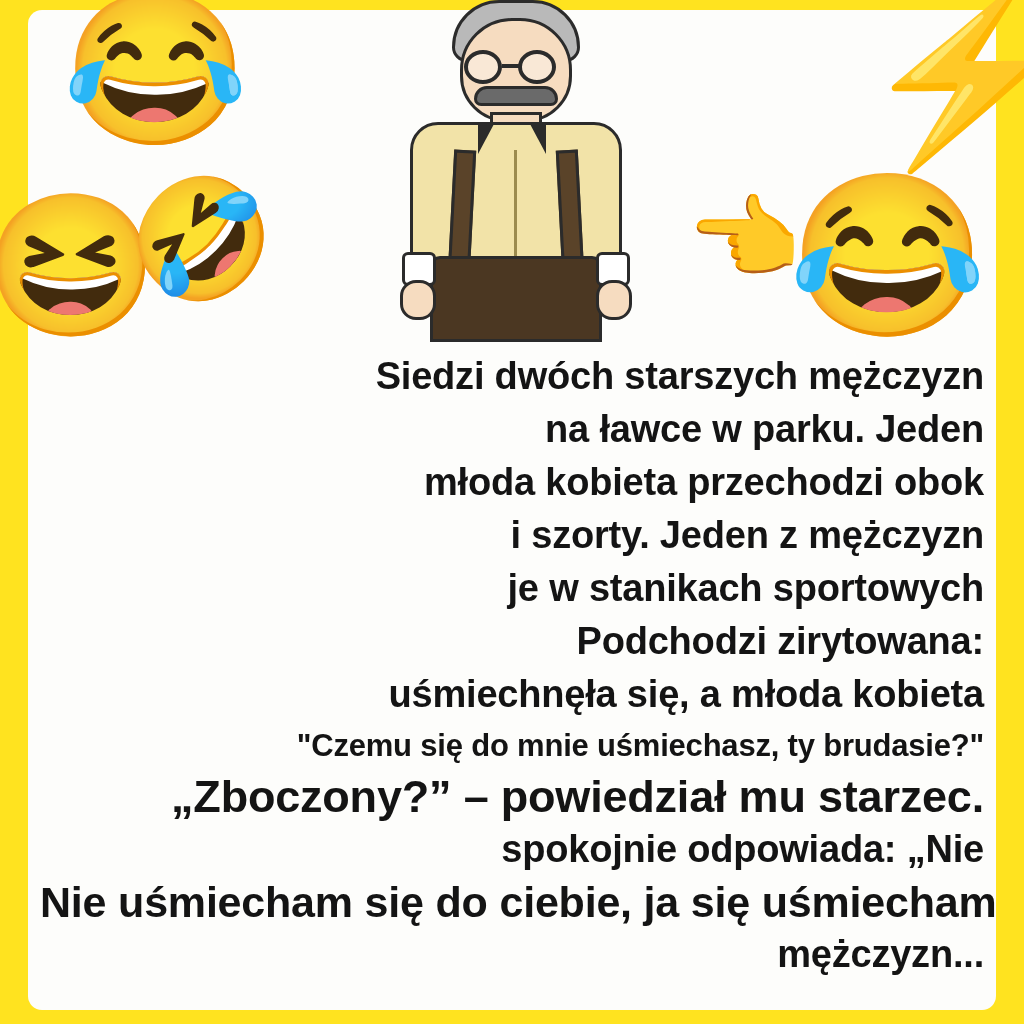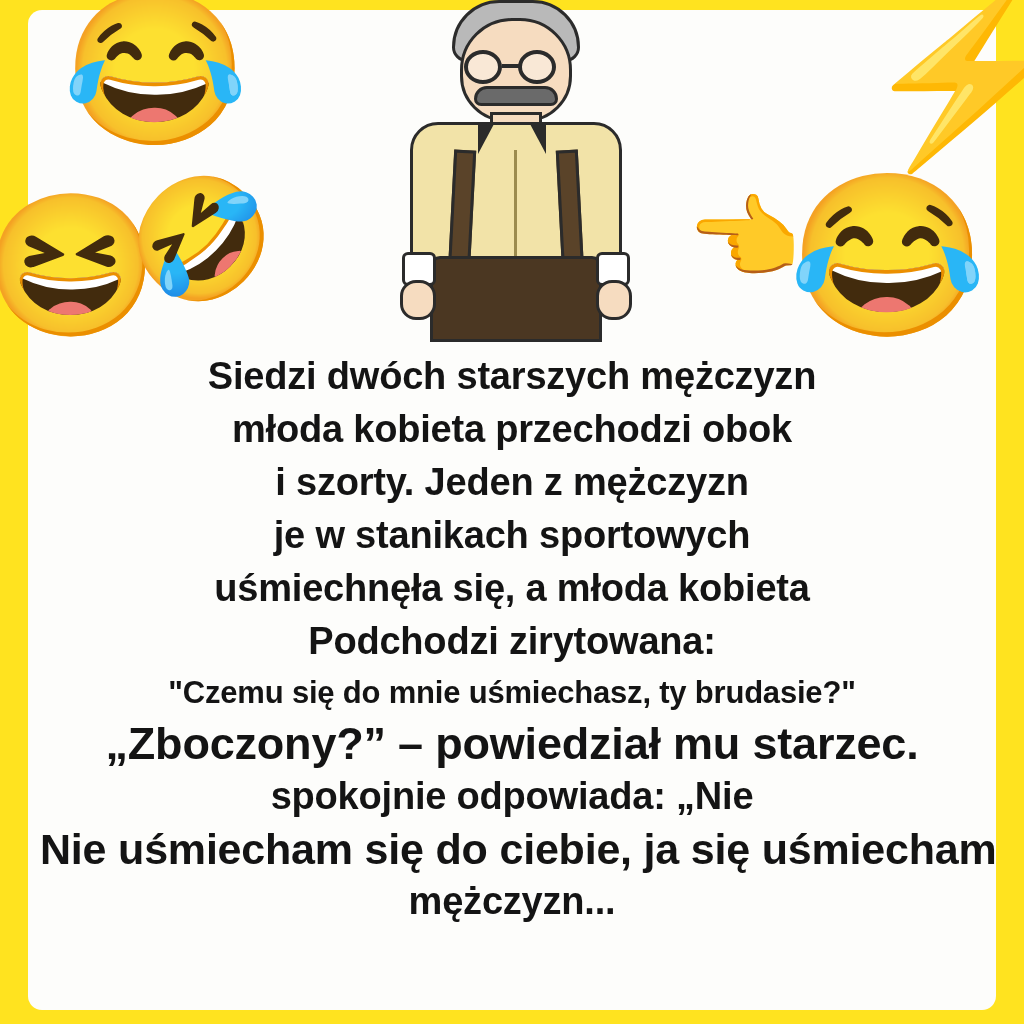--- a/index.html
+++ b/index.html
@@ -122,21 +122,21 @@
   }
   .om-hand-l { left: 32px; }
   .om-hand-r { left: 228px; }
 
   
   .caption {
     position: absolute;
     left: 40px;
     top: 350px;
     width: 944px;
-    text-align: center;
+    text-align: right;
     color: #141414;
     font-weight: 700;
   }
   .line {
     display: block;
     white-space: nowrap;
     letter-spacing: -0.2px;
   }
   .s38 { font-size: 38px; line-height: 53px; }
   .s34 { font-size: 43px; line-height: 52px; }
@@ -175,25 +175,26 @@
       <div class="om-pants"></div>
       <div class="om-cuff-l"></div>
       <div class="om-cuff-r"></div>
       <div class="om-hand-l"></div>
       <div class="om-hand-r"></div>
     </div>
   </div>
 
   <div class="caption">
     <span class="line s38">Siedzi dwóch starszych mężczyzn</span>
+    <span class="line s38">na ławce w parku. Jeden</span>
     <span class="line s38">młoda kobieta przechodzi obok</span>
     <span class="line s38">i szorty. Jeden z mężczyzn</span>
     <span class="line s38">je w stanikach sportowych</span>
+    <span class="line s38">Podchodzi zirytowana:</span>
     <span class="line s38">uśmiechnęła się, a młoda kobieta</span>
-    <span class="line s38">Podchodzi zirytowana:</span>
     <span class="line s32">"Czemu się do mnie uśmiechasz, ty brudasie?"</span>
     <span class="line s36">„Zboczony?” – powiedział mu starzec.</span>
     <span class="line s38">spokojnie odpowiada: „Nie</span>
     <span class="line s34">Nie uśmiecham się do ciebie, ja się uśmiecham</span>
     <span class="line s38">mężczyzn...</span>
   </div>
 
 </div>
 
 </body></html>

